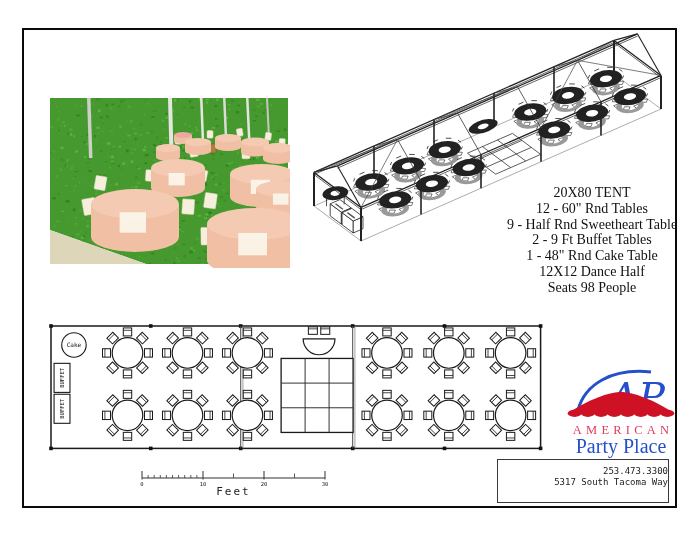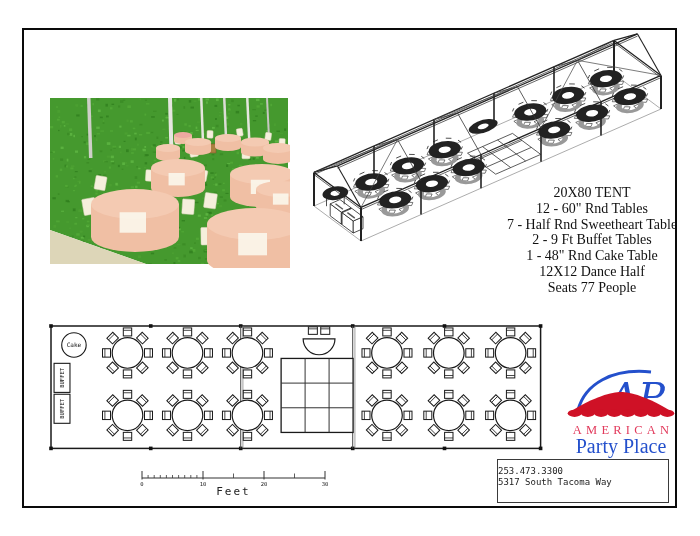--- a/index.html
+++ b/index.html
@@ -8,21 +8,21 @@
   #page-border{position:absolute;left:22px;top:28px;width:651px;height:476px;
         border:2px solid #0a0a0a;}
   #render3d{position:absolute;left:50px;top:92px;}
   #tent3d{position:absolute;left:300px;top:30px;}
   #tent-info{position:absolute;left:484px;top:185px;width:216px;text-align:center;
         font-size:14px;line-height:15.8px;color:#111;}
   #floorplan{position:absolute;left:48px;top:322px;}
   #scalebar{position:absolute;left:135px;top:460px;}
   #logo{position:absolute;left:565px;top:363px;}
   #contact-box{position:absolute;left:497px;top:459px;width:170px;height:36px;
-        border:1.5px solid #3a3a3a;background:#fff;text-align:left;
+        border:1.5px solid #3a3a3a;background:#fff;text-align:right;
         font-family:"DejaVu Sans Mono",monospace;font-size:9px;line-height:11px;
         color:#222;padding-top:6px;}
 </style>
 </head>
 <body>
 
 <div id="page">
   <div id="page-border"></div>
 
   <svg id="render3d" width="240" height="176">
@@ -1073,25 +1073,25 @@
         <line x1="314.0" y1="10.4" x2="277.5" y2="30.3" stroke="#444" stroke-width="0.7"></line>
         <line x1="361.0" y1="45.4" x2="277.5" y2="30.3" stroke="#444" stroke-width="0.7"></line>
         <line x1="134.0" y1="89.6" x2="217.5" y2="56.7" stroke="#444" stroke-width="0.7"></line>
         <line x1="241.0" y1="98.2" x2="277.5" y2="30.3" stroke="#444" stroke-width="0.7"></line>
       </g>
     </svg>
 
   <div id="tent-info">
     <div>20X80 TENT</div>
     <div>12 - 60" Rnd Tables</div>
-    <div>7 - Half Rnd Sweetheart Table</div>
+    <div>9 - Half Rnd Sweetheart Table</div>
     <div>2 - 9 Ft Buffet Tables</div>
     <div>1 - 48" Rnd Cake Table</div>
     <div>12X12 Dance Half</div>
-    <div>Seats 77 People</div>
+    <div>Seats 98 People</div>
   </div>
 
   <svg id="floorplan" width="500" height="132">
       <rect x="3" y="4" width="489.6" height="122.4" fill="#fff" stroke="#1a1a1a" stroke-width="1.5"></rect>
       <rect x="1.2" y="2.2" width="3.6" height="3.6" fill="#111"></rect>
       <rect x="1.2" y="124.60000000000001" width="3.6" height="3.6" fill="#111"></rect>
       <rect x="100.956" y="2.2" width="3.6" height="3.6" fill="#111"></rect>
       <rect x="100.956" y="124.60000000000001" width="3.6" height="3.6" fill="#111"></rect>
       <rect x="190.92" y="2.2" width="3.6" height="3.6" fill="#111"></rect>
       <rect x="190.92" y="124.60000000000001" width="3.6" height="3.6" fill="#111"></rect>

